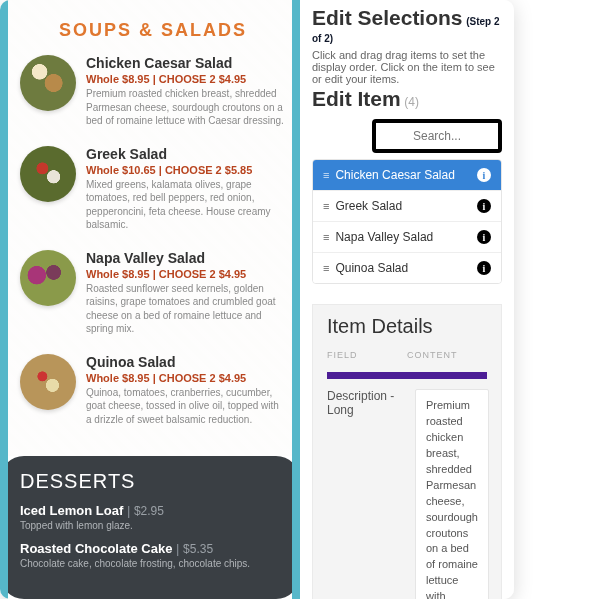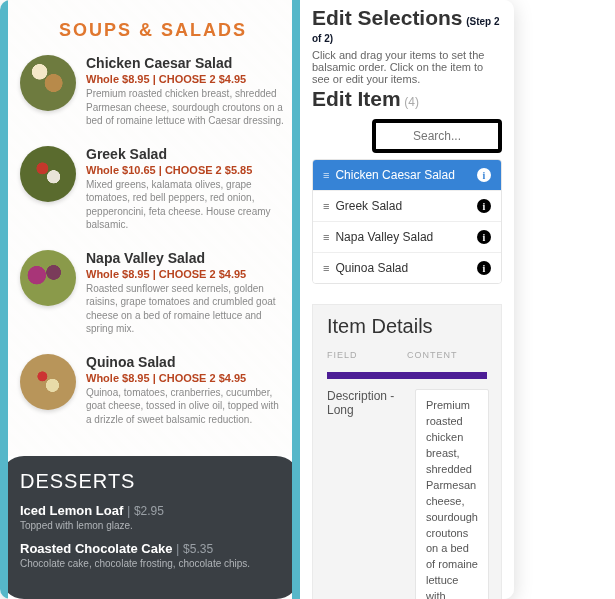--- a/index.html
+++ b/index.html
@@ -112,21 +112,21 @@
         <div class="dessert-desc">Chocolate cake, chocolate frosting, chocolate chips.</div>
       </div>
     </div>
   </div>
 
   <div class="right">
     <div>
       <span class="h-edit">Edit Selections</span>
       <span class="h-step">(Step 2 of 2)</span>
     </div>
-    <div class="help">Click and drag your items to set the balsamic order. Click on the item to see or edit your items.</div>
+    <div class="help">Click and drag drag items to set the display order. Click on the item to see or edit your items.</div>
     <div>
       <span class="h-edit">Edit Item</span>
       <span class="count">(4)</span>
     </div>
     <div class="search-row">
       <input class="search" placeholder="Search..." style="">
     </div>
 
     <div class="list">
       <div class="row active">

